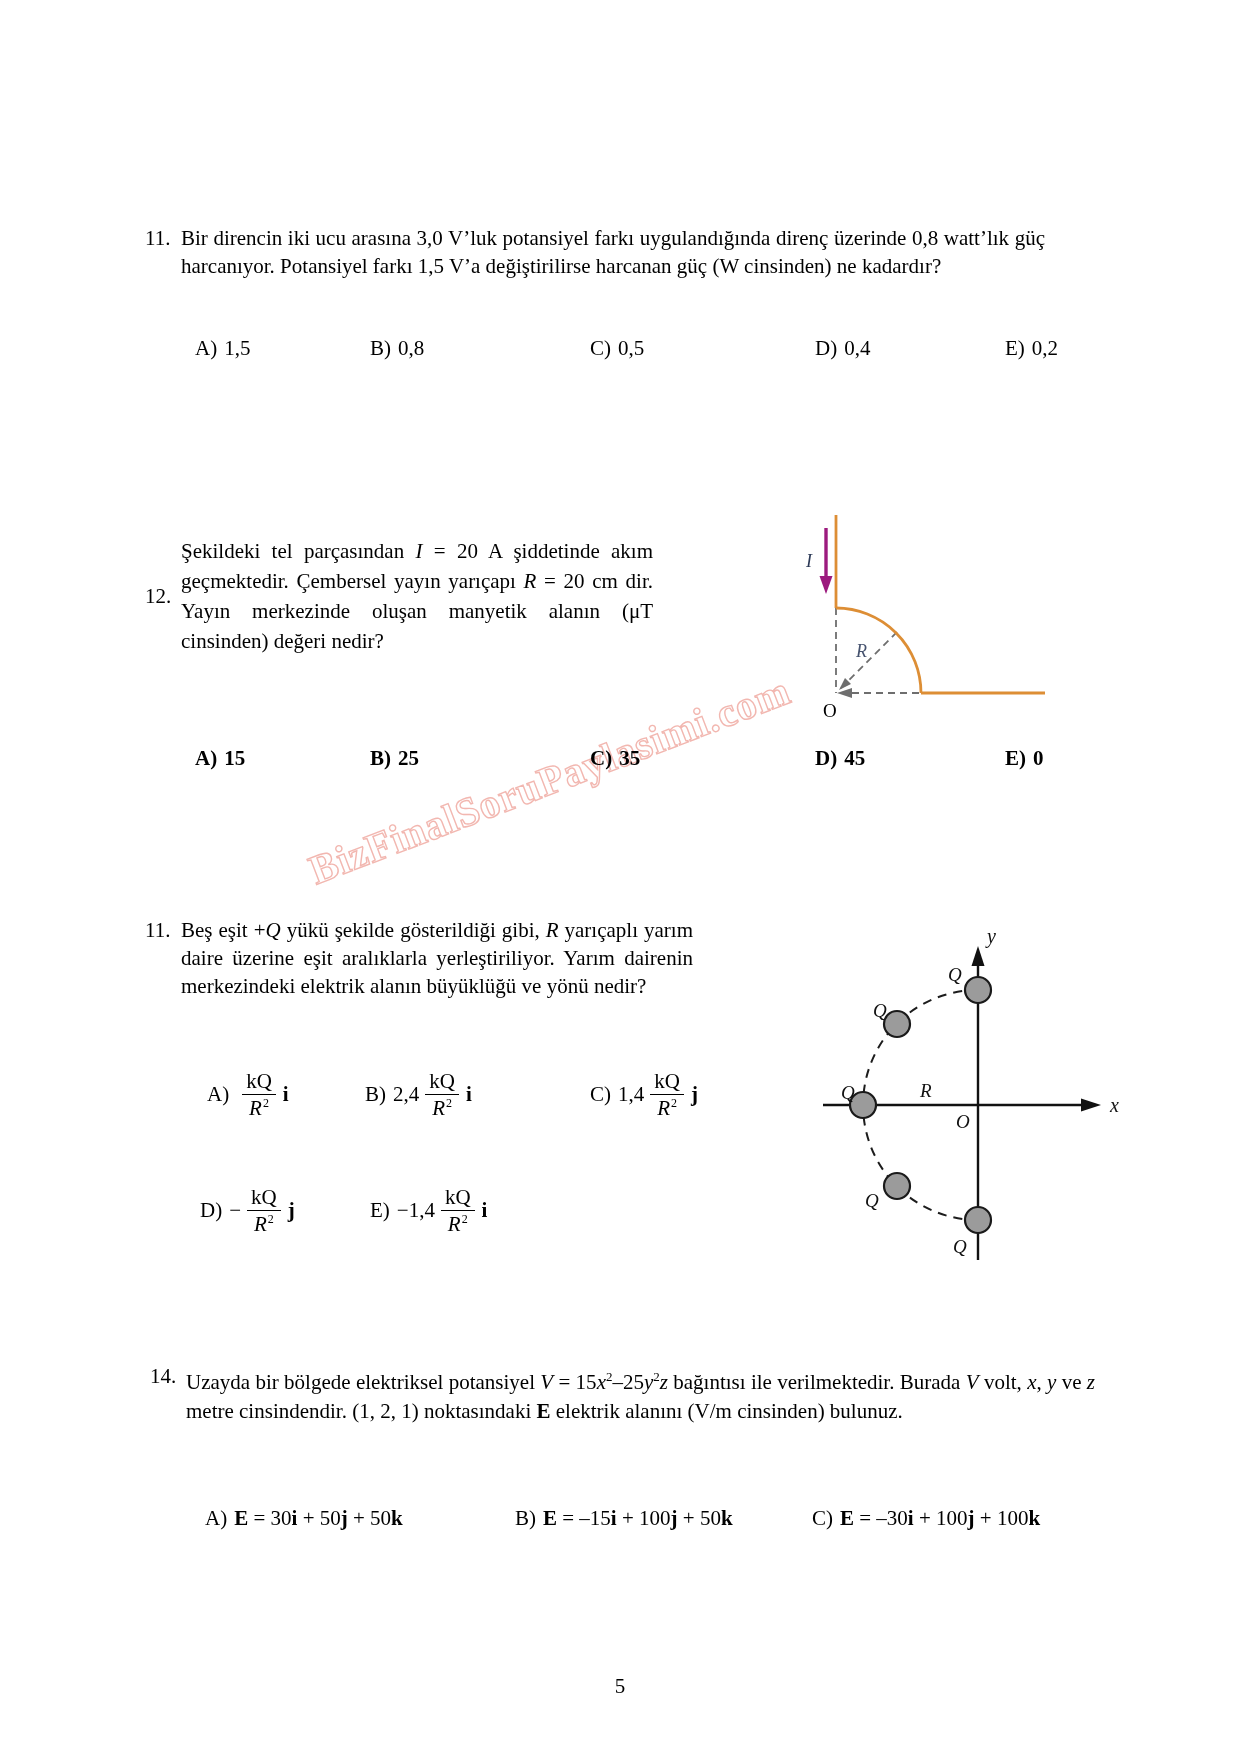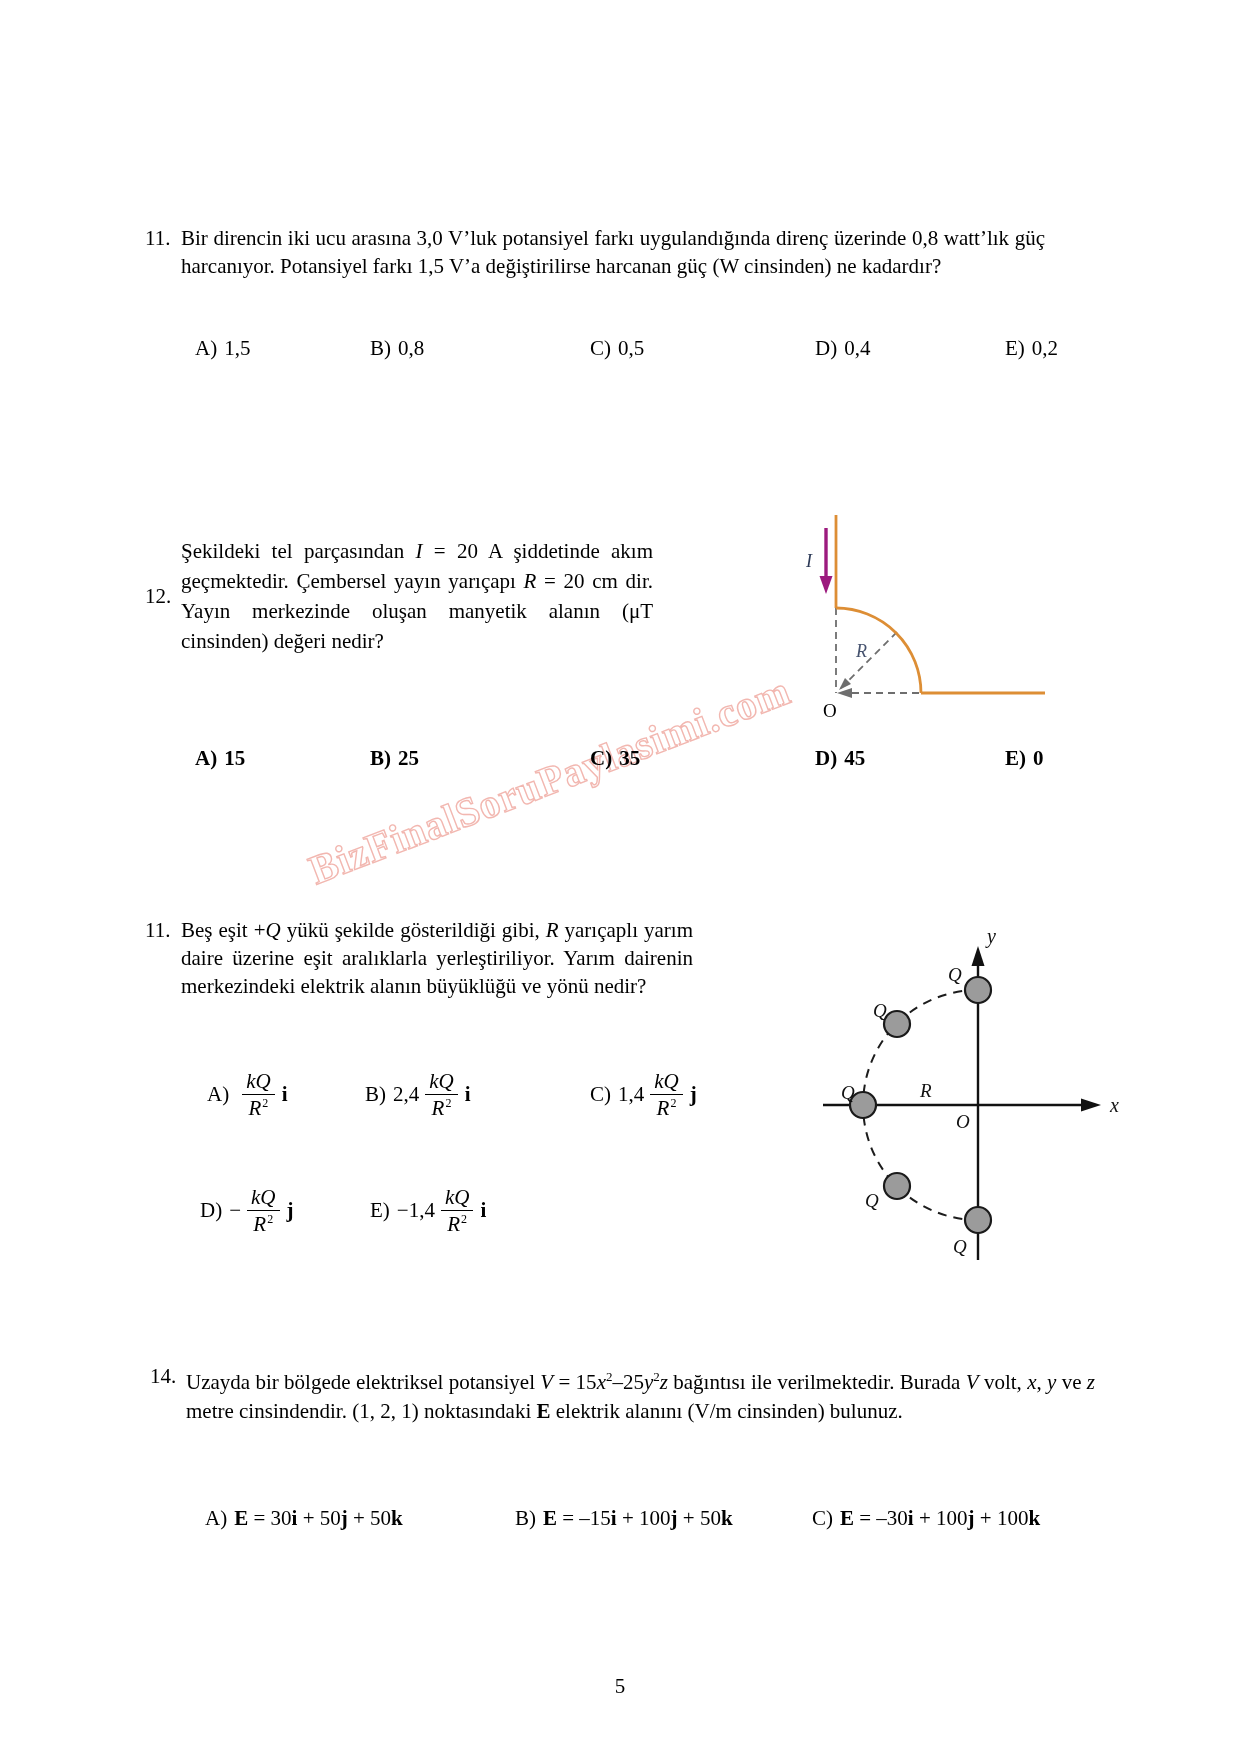--- a/index.html
+++ b/index.html
@@ -17,21 +17,21 @@
   .qtext { font-size:21px; line-height:28px; text-align:justify; }
   sup.exp { font-size:13px; }
   .optrow { position:absolute; left:0; width:1044px; height:34px;text-align:right; }
   .opt { position:absolute; top:0; font-size:21px; white-space:nowrap; }
   .olab { margin-right:7px; }
   
   .optrow13 { position:absolute; left:0; width:1240px; height:70px; }
   .opt13 { position:absolute; top:0; font-size:21px; white-space:nowrap; }
   .opre { font-style:normal; margin-right:2px; }
   .frac { display:inline-block; vertical-align:middle; text-align:center; margin:0 2px 4px 4px; }
-  .fnum { display:block; padding:0 4px 2px; border-bottom:1.4px solid #000; font-style:italic; line-height:1.05; }
+  .fnum { display:block; padding:0 4px 2px; border-bottom:1.4px solid #000; line-height:1.05; }
   .fden { display:block; padding-top:2px; font-style:italic; line-height:1.05; }
   .fden sup { font-size:12px; font-style:normal; margin-left:1px; }
   .vec { font-weight:bold; margin-left:5px; }
   
   .opt14 b { font-weight:bold; }
   
   .fig { position:absolute; }
   .watermark {
     position:absolute; left:318px; top:690px; width:464px; height:180px;
     display:flex; align-items:center; justify-content:center; pointer-events:none;

